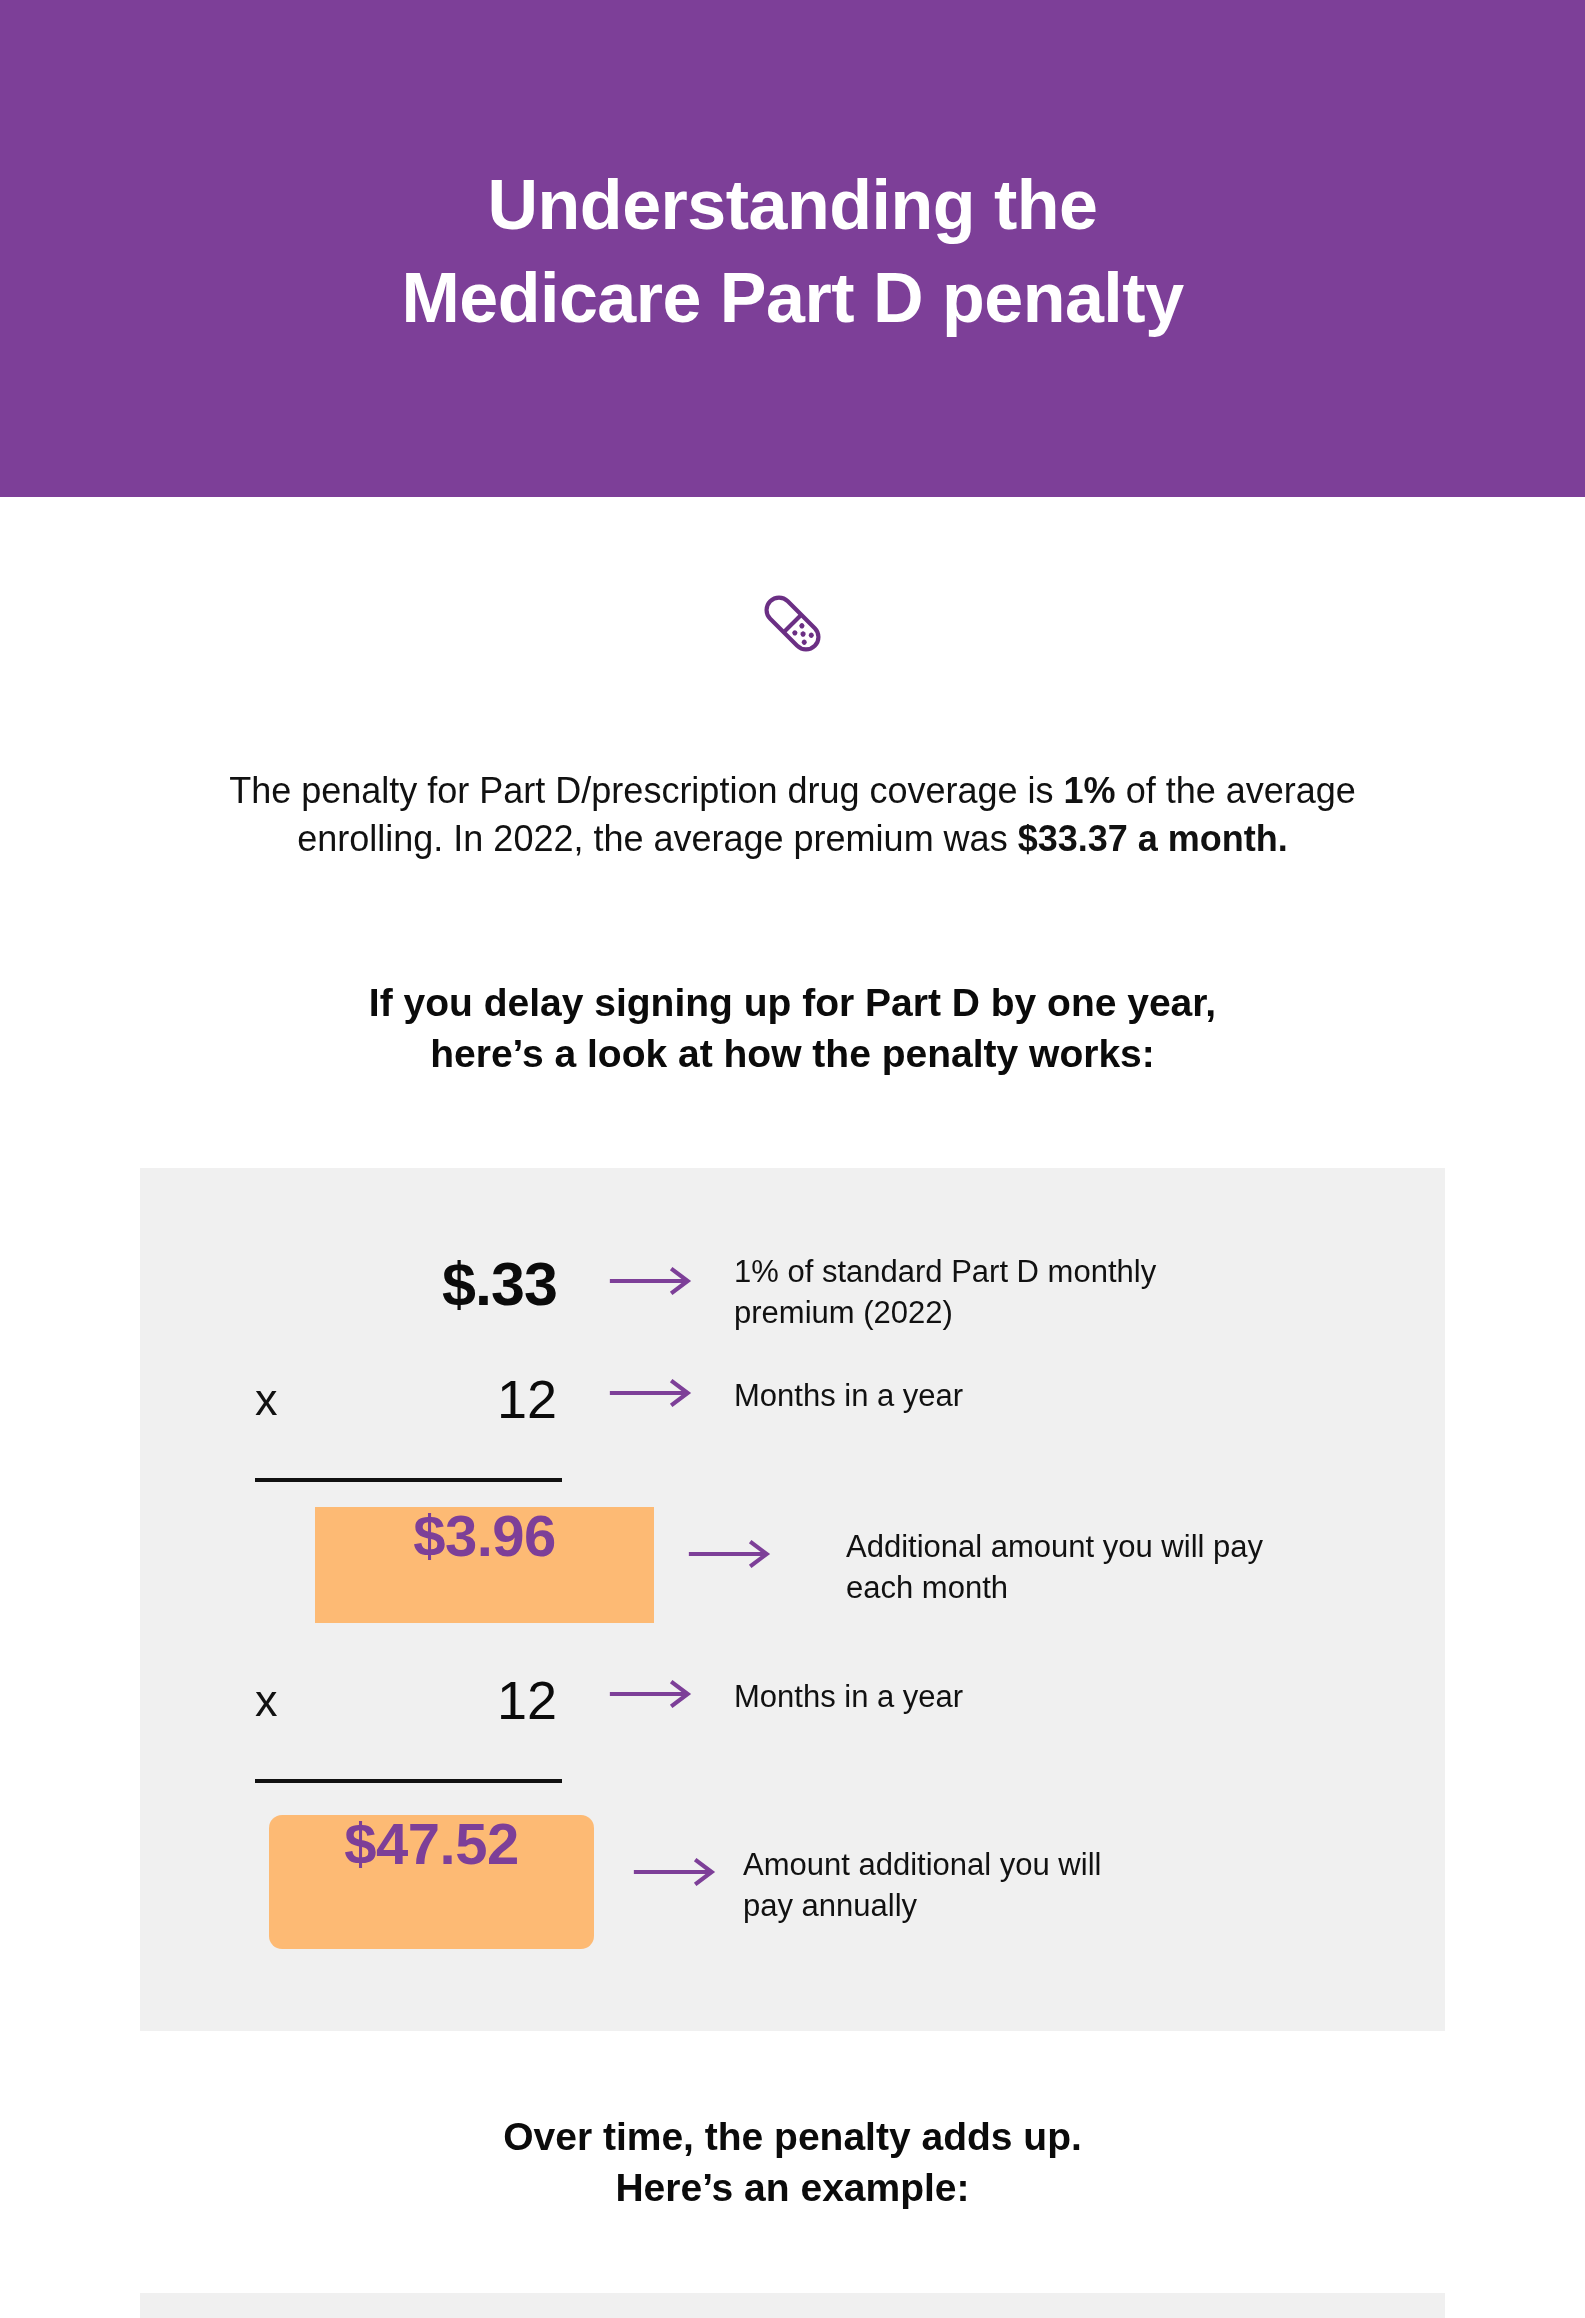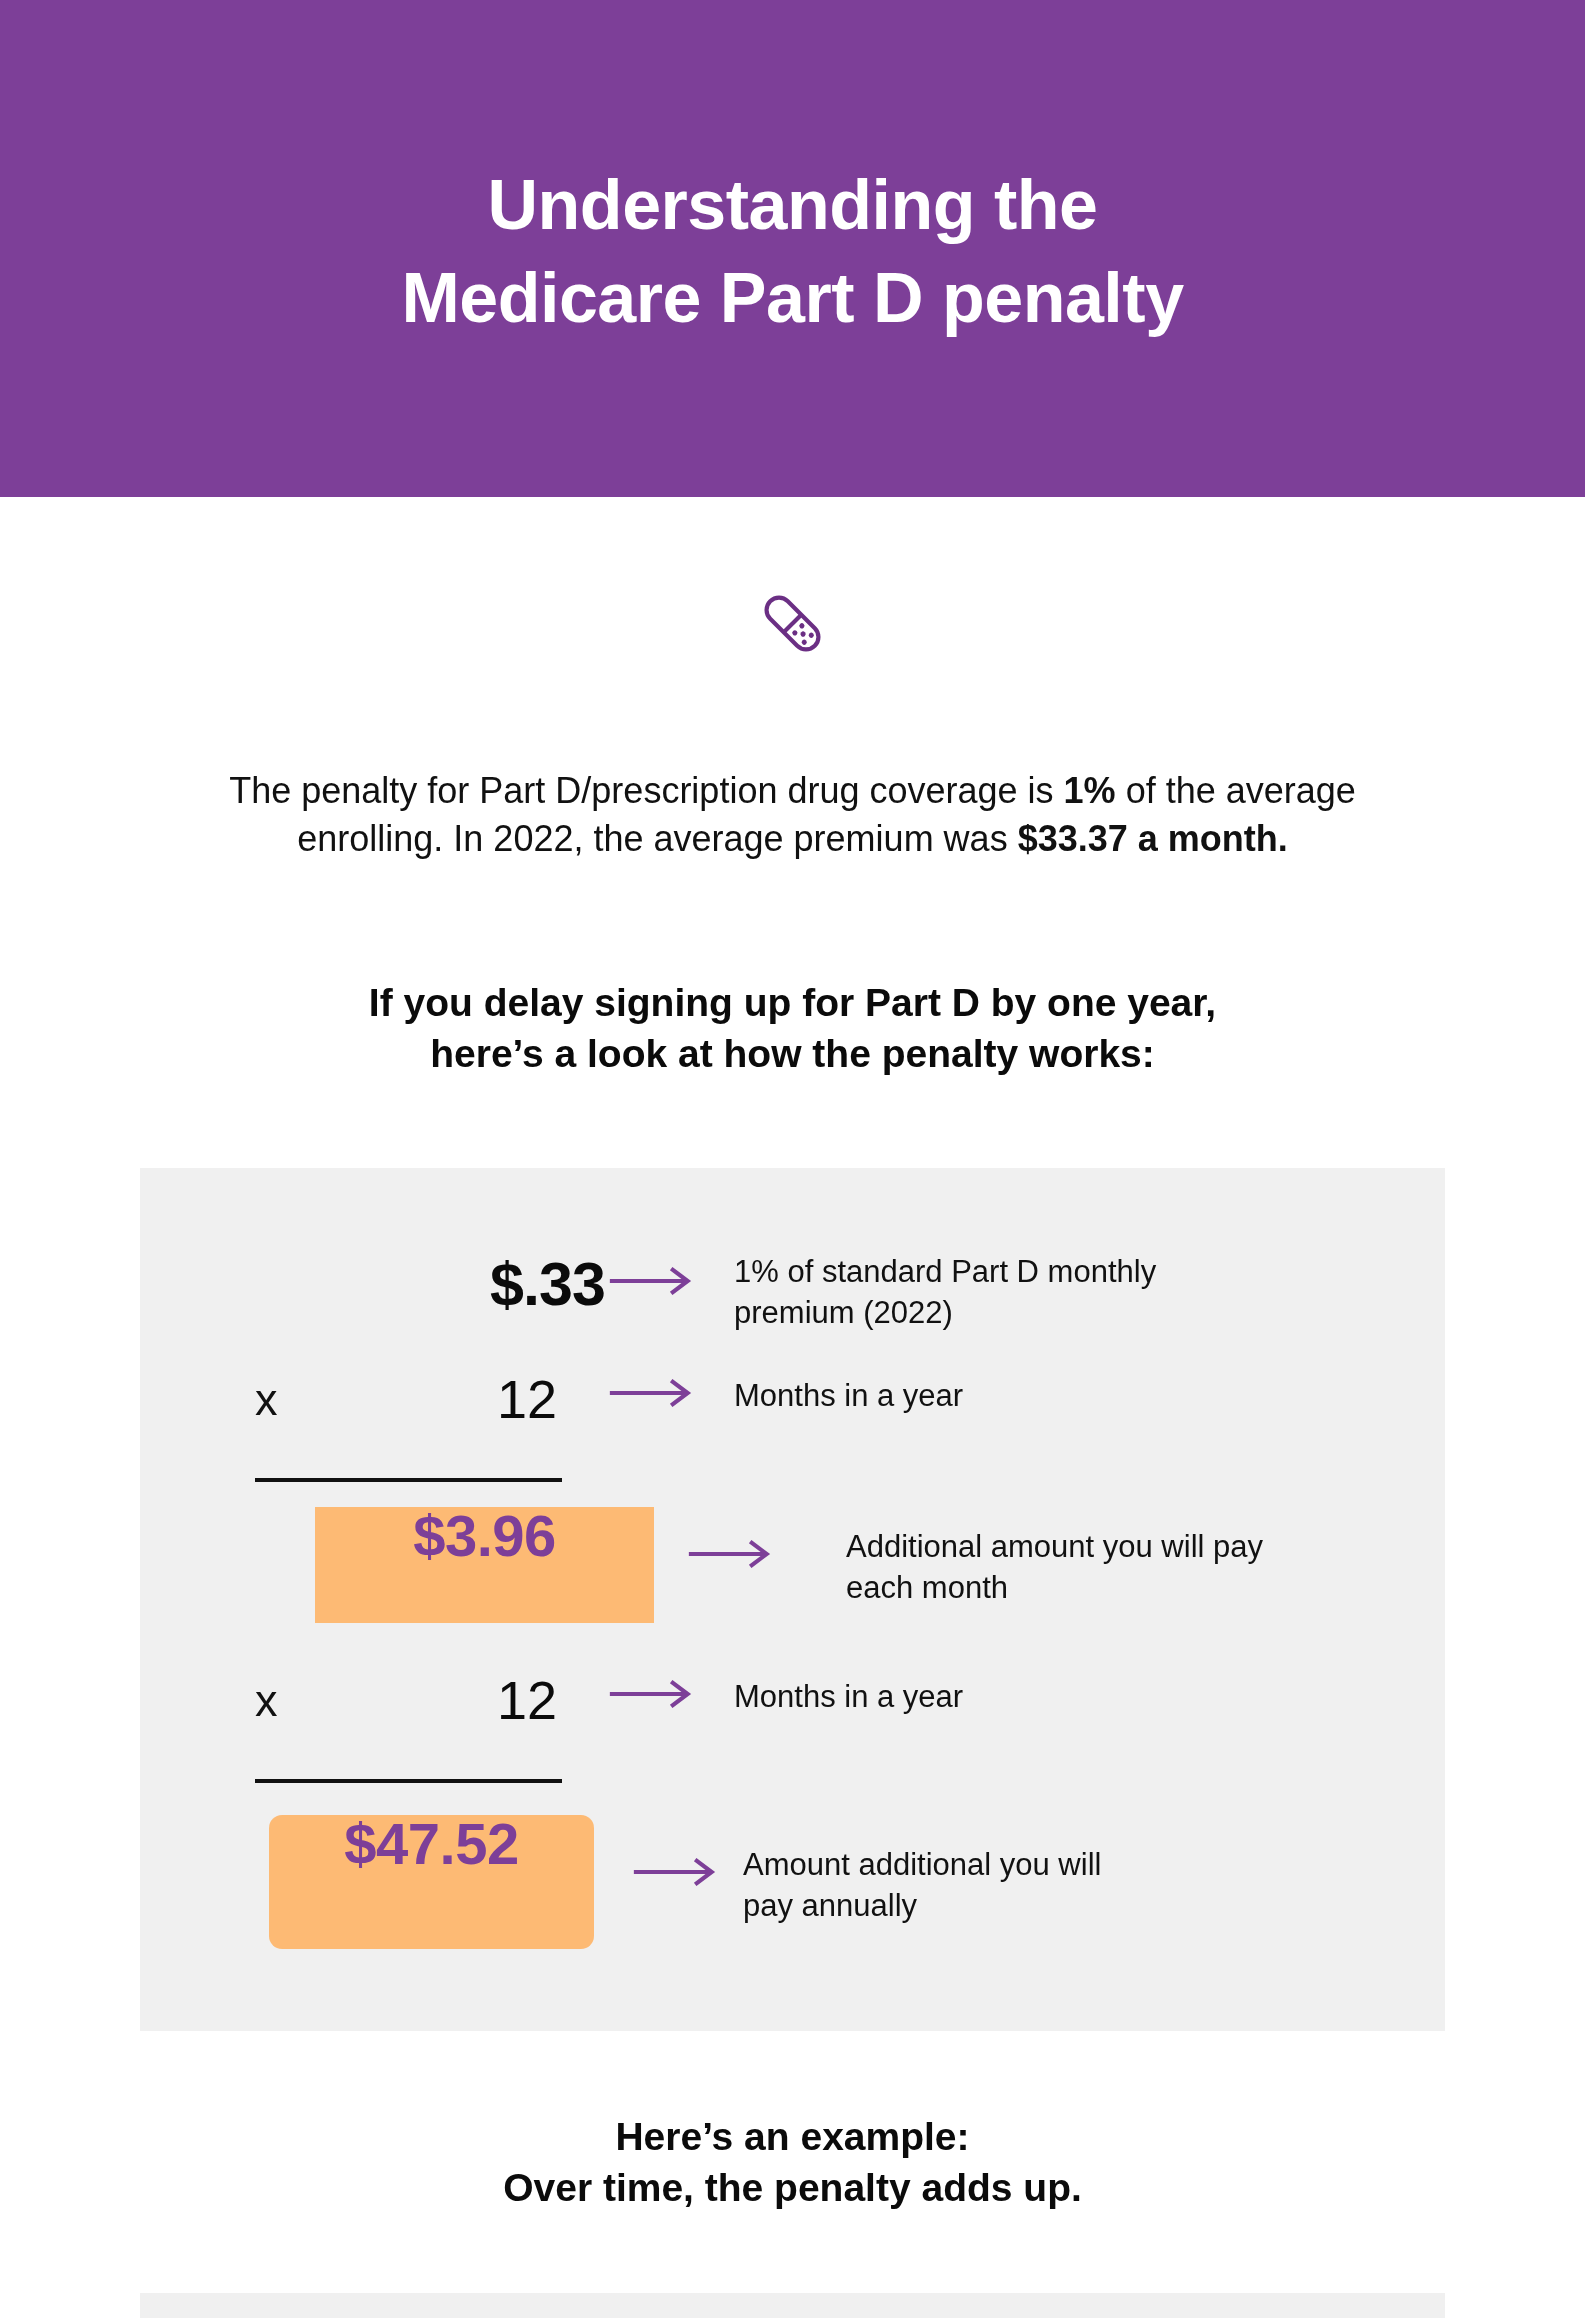--- a/index.html
+++ b/index.html
@@ -159,21 +159,21 @@
   </div>
 
   <div class="subhead1">
     <span class="nowrapline">If you delay signing up for Part D by one year,</span>
     <span class="nowrapline">here’s a look at how the penalty works:</span>
   </div>
 
   <div class="panel1">
 
     <div class="calc-row" style="left:0; top:86px; width:1305px;">
-      <div class="calc-left" style="left:0; top:0; position:absolute; width:417px; justify-content:flex-end; display:flex; align-items:baseline;margin-left:48px;">
+      <div class="calc-left" style="left:0; top:0; position:absolute; width:417px; justify-content:flex-end; display:flex; align-items:baseline;">
         <span class="calc-val-black">$.33</span>
       </div>
       <span class="arrow" style="left:468px; top:13px;">
         <svg viewBox="0 0 190 60" aria-hidden="true">
           <line x1="4" y1="30" x2="170" y2="30" stroke="#7D3F98" stroke-width="9"></line>
           <polyline points="140,6 172,30 140,54" fill="none" stroke="#7D3F98" stroke-width="9" stroke-linecap="square" stroke-linejoin="miter"></polyline>
         </svg>
       </span>
       <div class="calc-desc" style="left:594px; top:-1.9px;">
         <span class="nowrapline">1% of standard Part D monthly</span>
@@ -245,22 +245,22 @@
       </span>
       <div class="calc-desc" style="left:603px; top:42px;">
         <span class="nowrapline">Amount additional you will</span>
         <span class="nowrapline">pay annually</span>
       </div>
     </div>
 
   </div>
 
   <div class="subhead2">
+    <span class="nowrapline">Over time, the penalty adds up.</span>
     <span class="nowrapline">Here’s an example:</span>
-    <span class="nowrapline">Over time, the penalty adds up.</span>
   </div>
 
   <div class="panel2">
 
     
     
 
     
     
 

